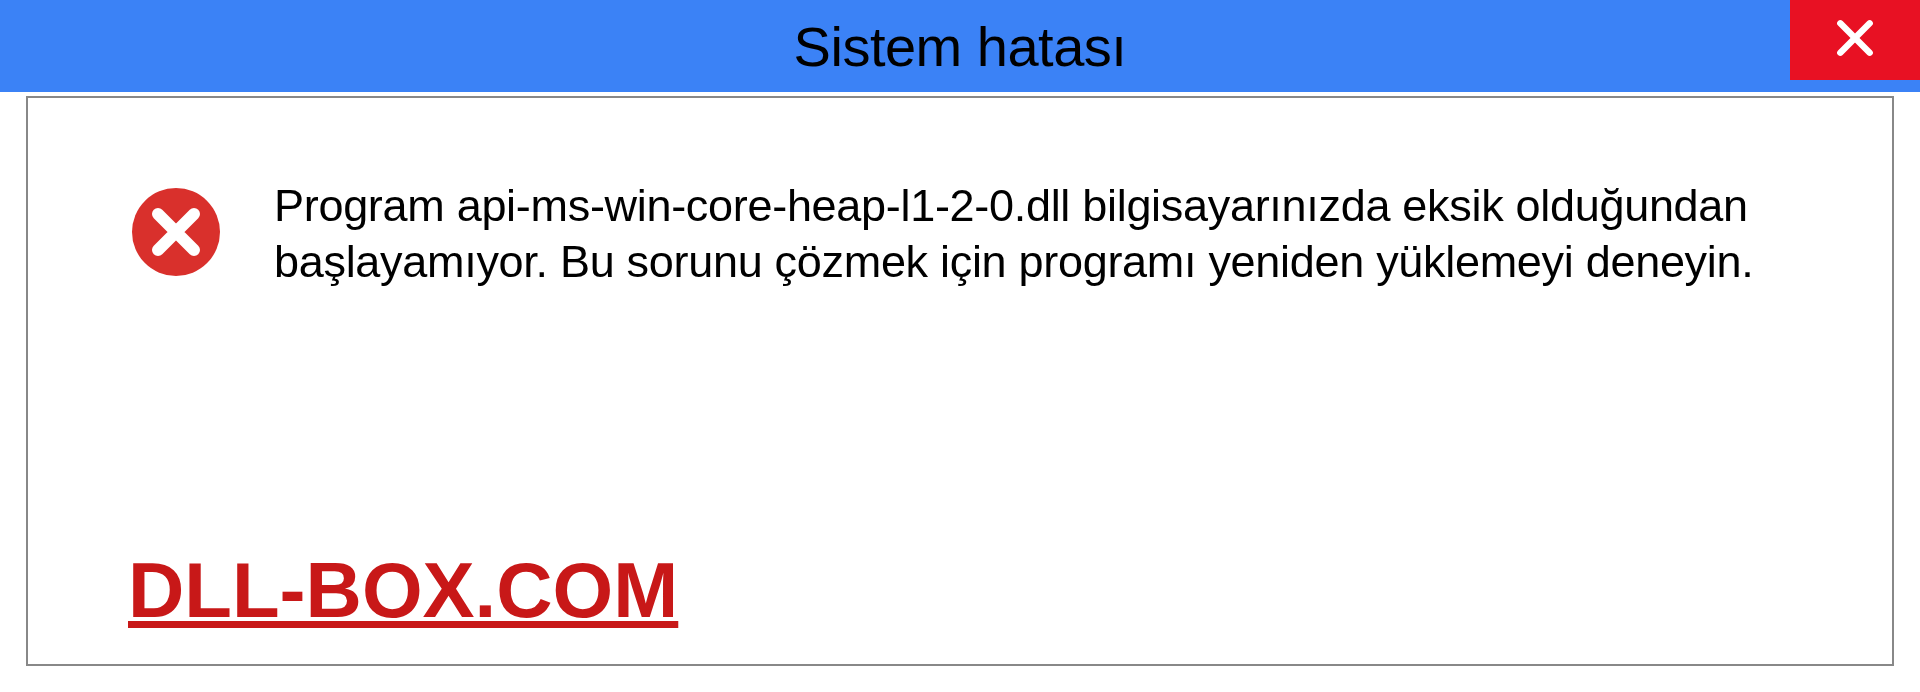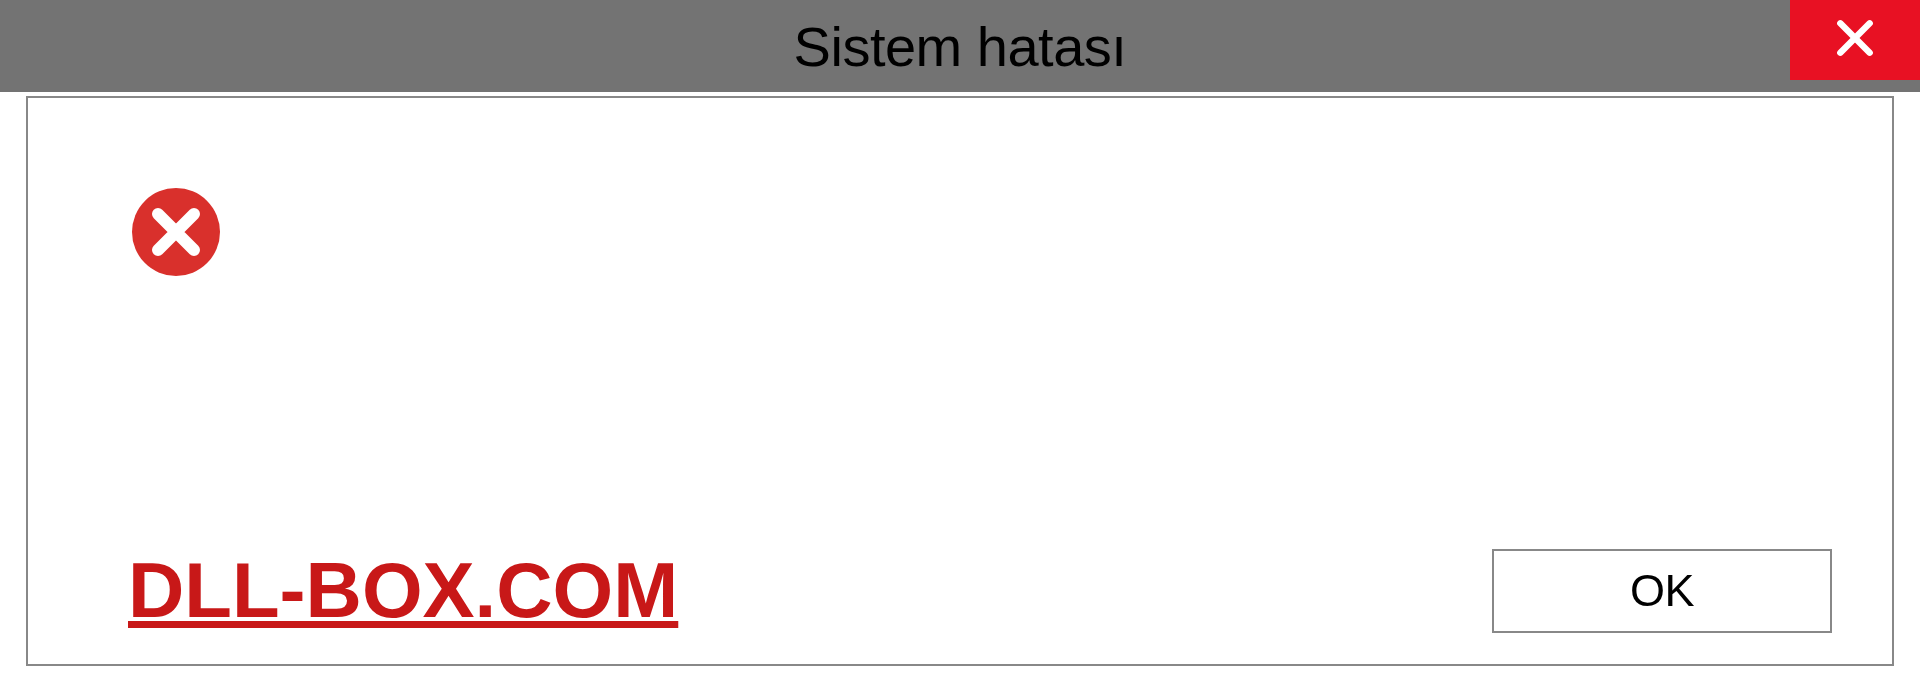--- a/index.html
+++ b/index.html
@@ -14,21 +14,21 @@
       background: #ffffff;
       position: relative;
     }
     .titlebar {
       width: 100%;
       height: 92px;
       display: flex;
       align-items: center;
       justify-content: center;
       position: relative;
-      background: #737373;
+      background: #3b82f6;
     }
     .title-text {
       font-size: 56px;
       font-weight: 400;
       color: #000000;
       letter-spacing: -0.5px;
     }
     .close-button {
       position: absolute;
       right: 0;
@@ -124,19 +124,19 @@
 </div>
 
 <div class="content-area">
   <div class="message-row">
     <div class="error-icon-wrap">
       <svg viewBox="0 0 48 48">
         <circle cx="24" cy="24" r="22" fill="#d9302c"></circle>
         <path d="M15 15 L33 33 M33 15 L15 33" stroke="#ffffff" stroke-width="6" stroke-linecap="round" fill="none"></path>
       </svg>
     </div>
+    <div class="message-text">Program api-ms-win-core-heap-l1-2-0.dll bilgisayarınızda eksik olduğundan başlayamıyor. Bu sorunu çözmek için programı yeniden yüklemeyi deneyin.</div>
   </div>
 
   <div class="footer-row">
     <div class="watermark">DLL-BOX.COM</div>
-    <button class="ok-button">OK</button>
   </div>
 </div>
 
 </body></html>

